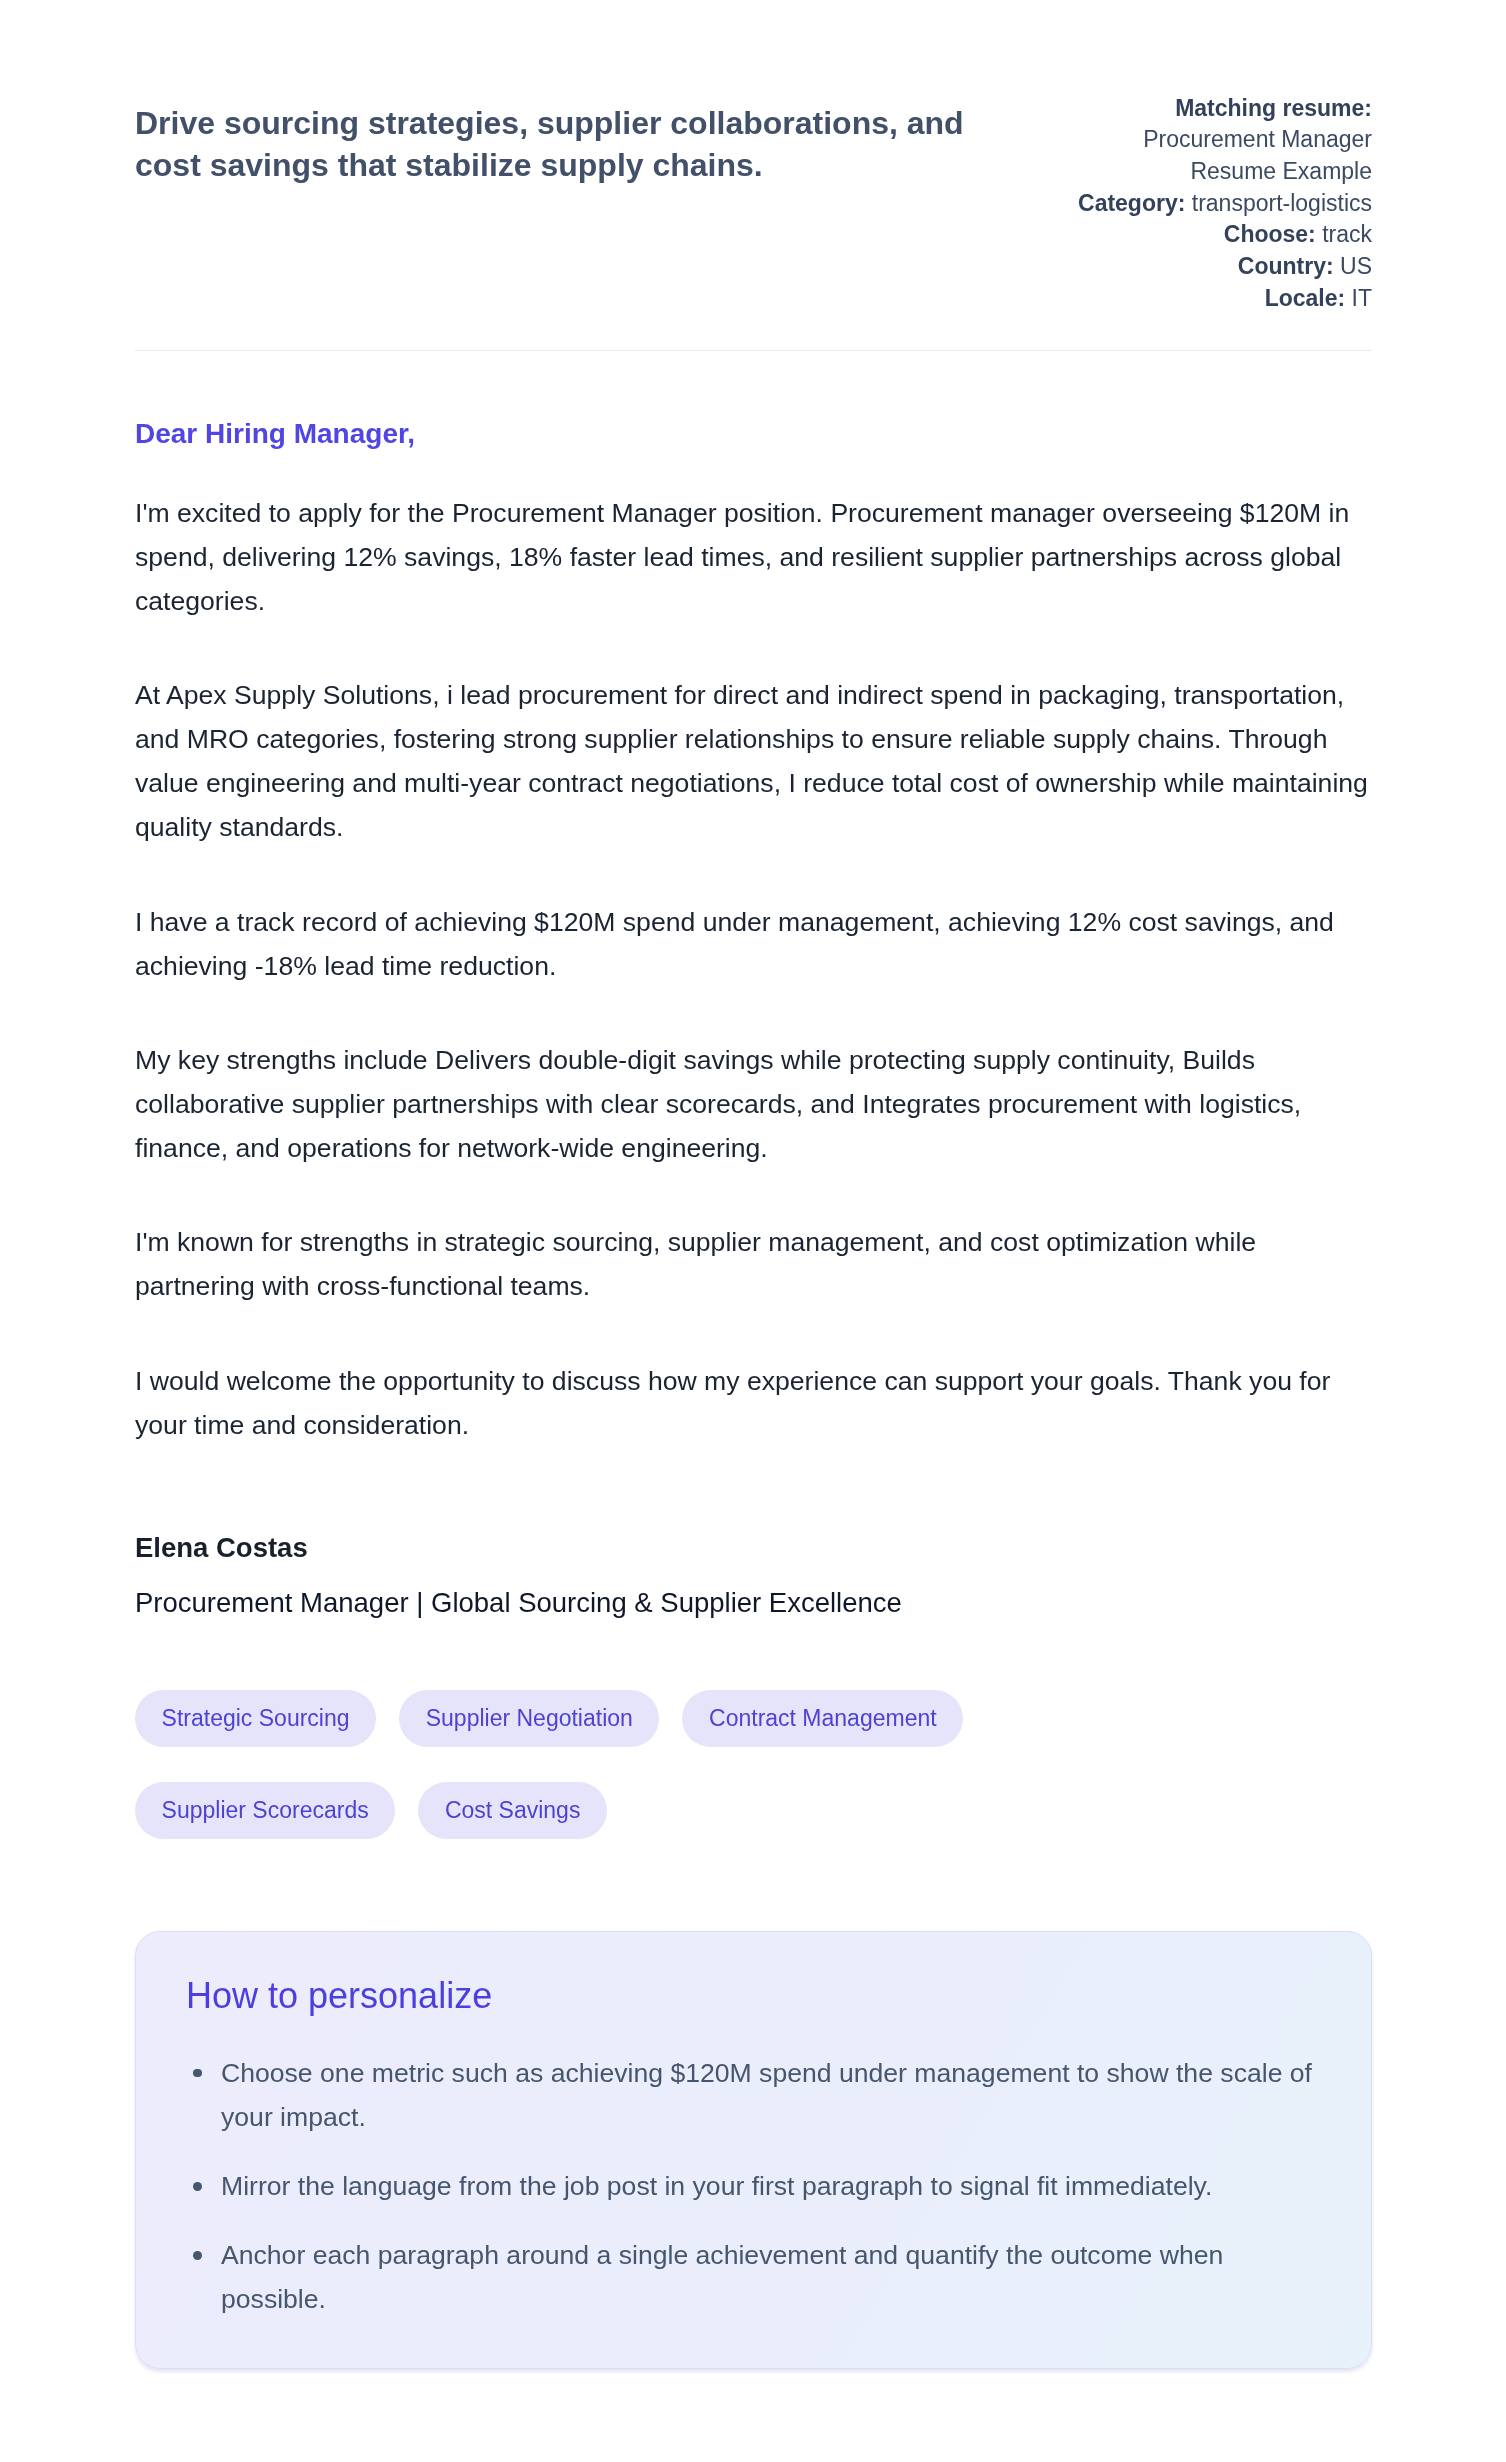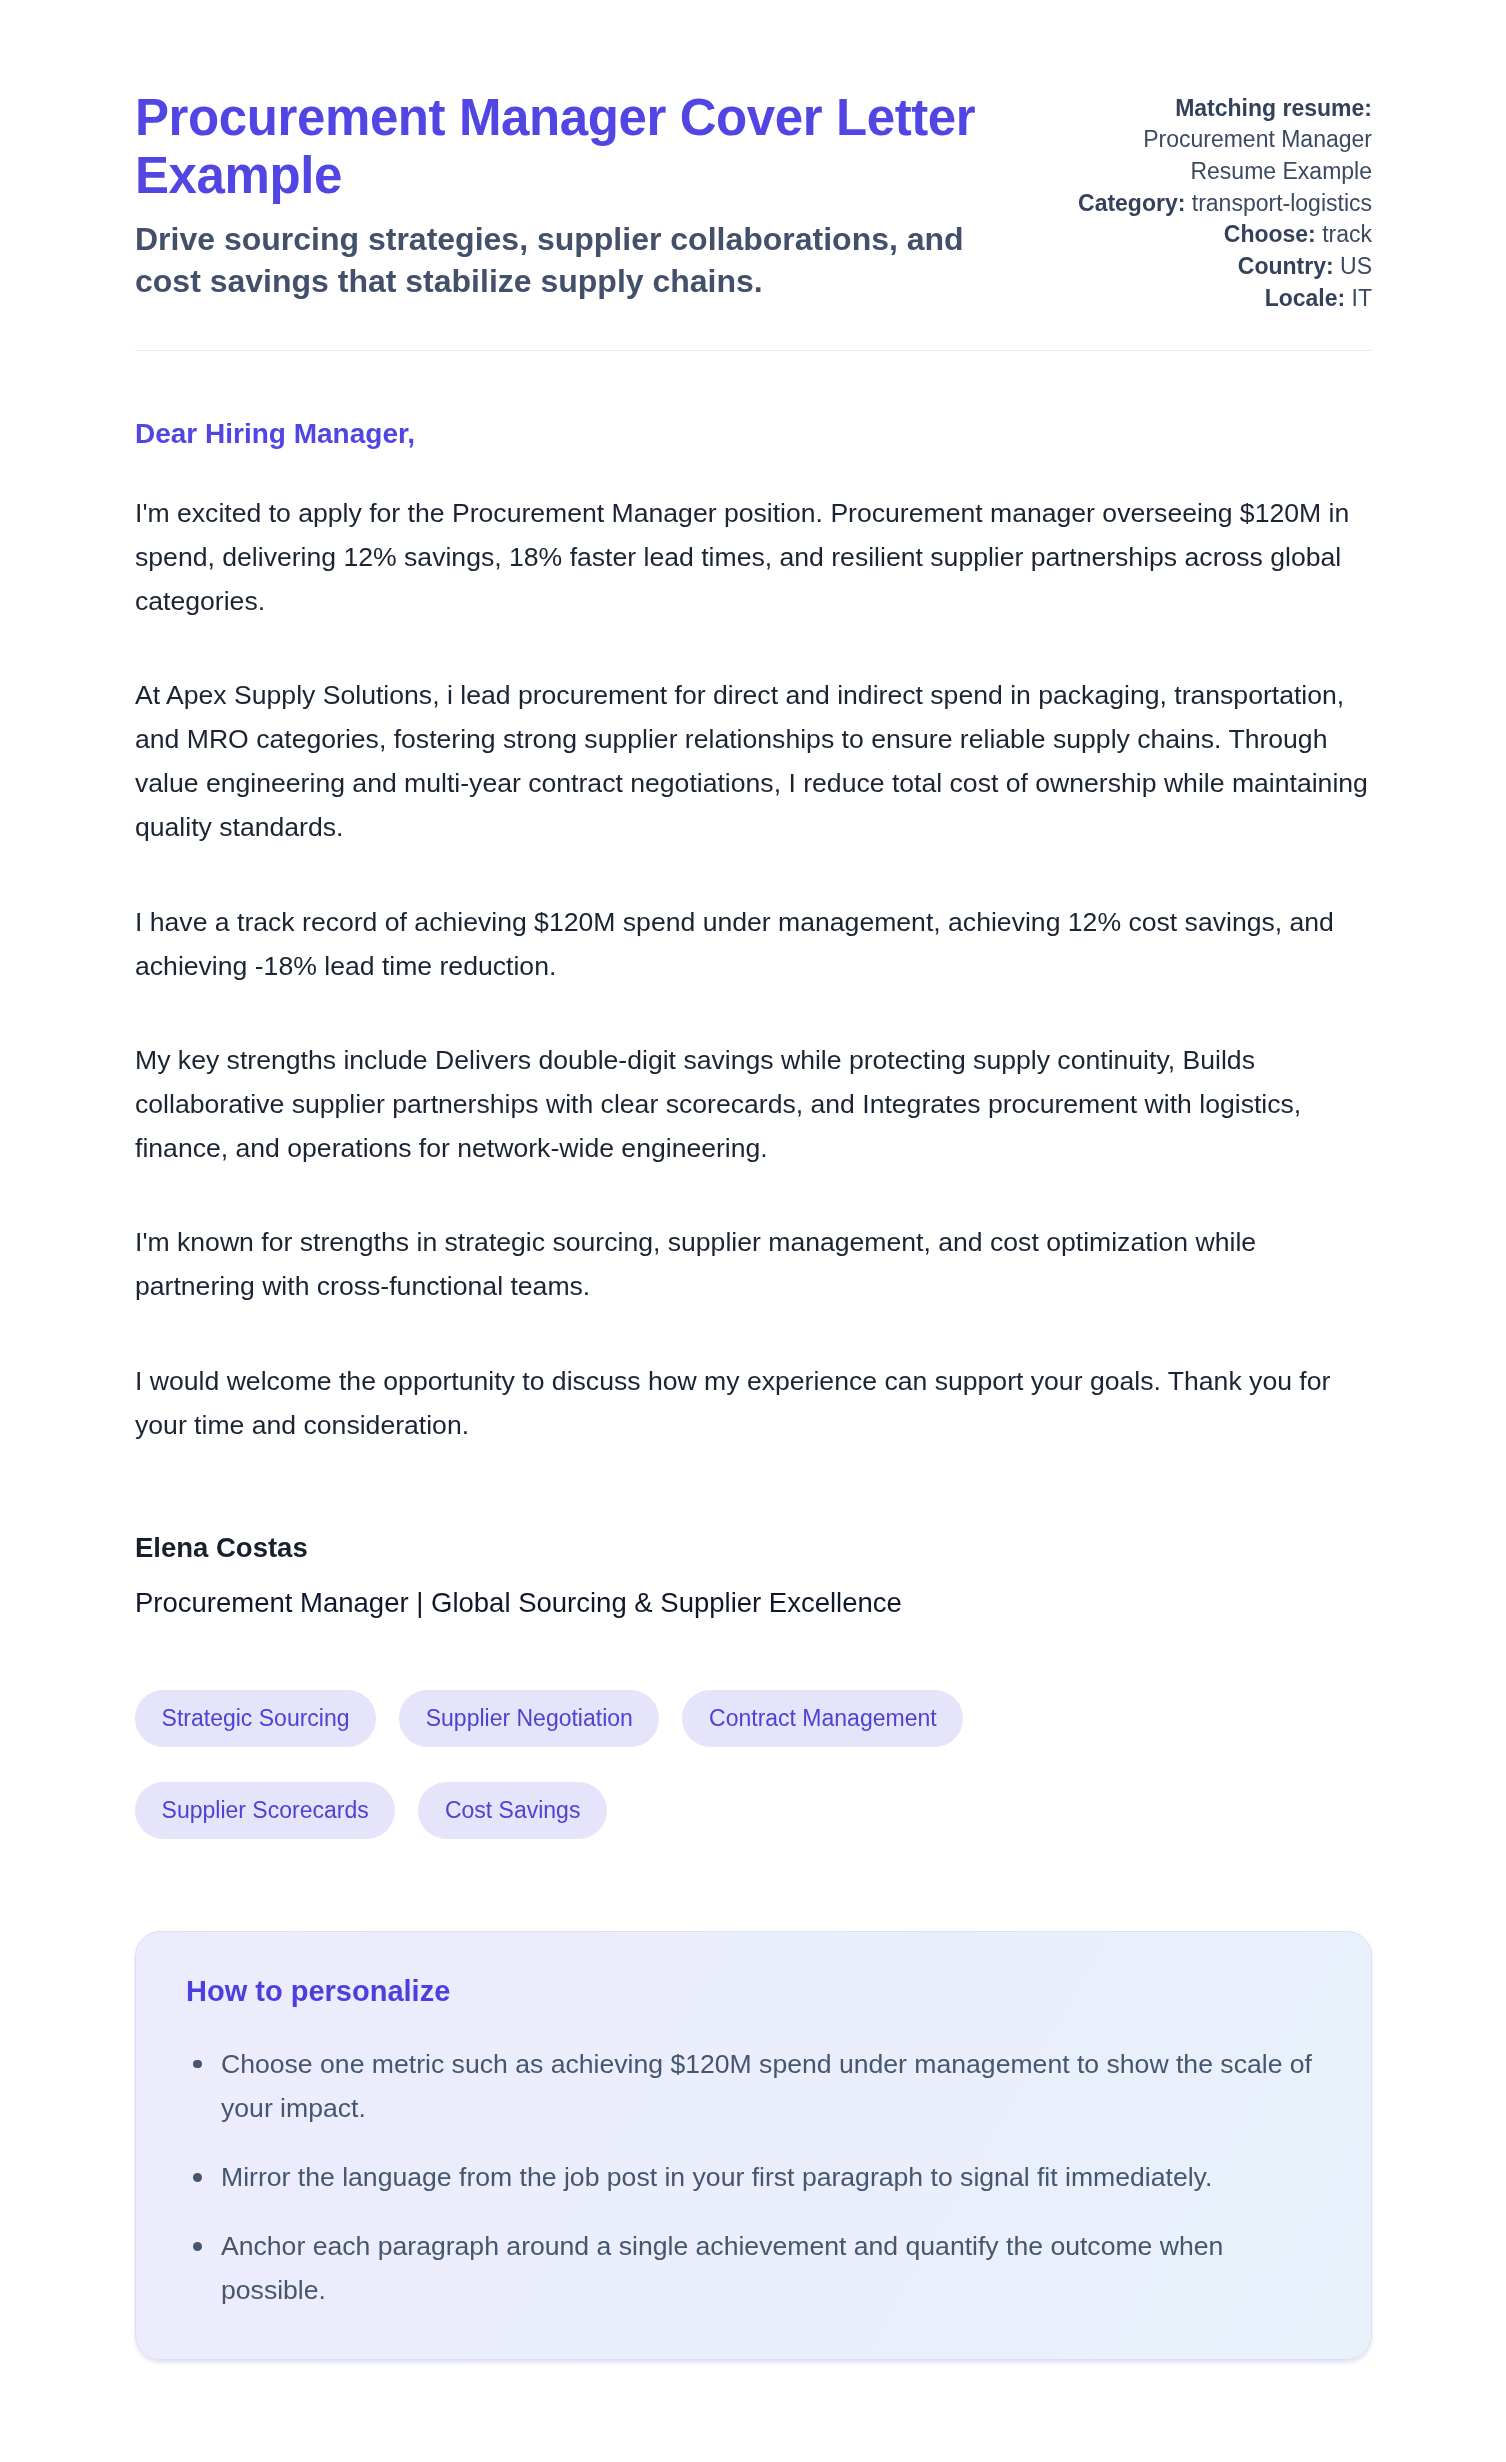--- a/index.html
+++ b/index.html
@@ -94,22 +94,22 @@
   .tipbox {
     margin-top: 92px;
     border-radius: 25px;
     padding: 43px 50px 21px 50px;
     background: linear-gradient(120deg, #edecfc 0%, #eaeefb 55%, #e8f2fb 100%);
     border: 0.9px solid #dcdef6;
     box-shadow: 0 2.7px 3.5px rgba(130, 135, 200, 0.22);
   }
   .tipbox h2 {
     color: #4c3fe0;
-    font-size: 29px;
-    font-weight: 700;
+    font-size: 36px;
+    font-weight: 400;
     margin-bottom: 34px;
   }
   .tipbox ul { list-style: none; }
   .tipbox li {
     position: relative;
     padding-left: 35px;
     font-size: 26.6px;
     line-height: 1.66;
     color: #45566e;
     margin-bottom: 25px;
@@ -126,21 +126,20 @@
     background: #45566e;
   }
 </style>
 </head>
 <body>
 
 <div class="page">
 
   <header class="header">
     <div class="header-left">
-      <h1 class="title">Procurement Manager Cover Letter Example</h1>
       <p class="subtitle">Drive sourcing strategies, supplier collaborations, and cost savings that stabilize supply chains.</p>
     </div>
     <aside class="meta">
       <div>
         <span class="b">Matching resume:</span>
       </div>
       <div>Procurement Manager Resume Example</div>
       <div>
         <span class="b">Category:</span>
         <span>transport-logistics</span>

